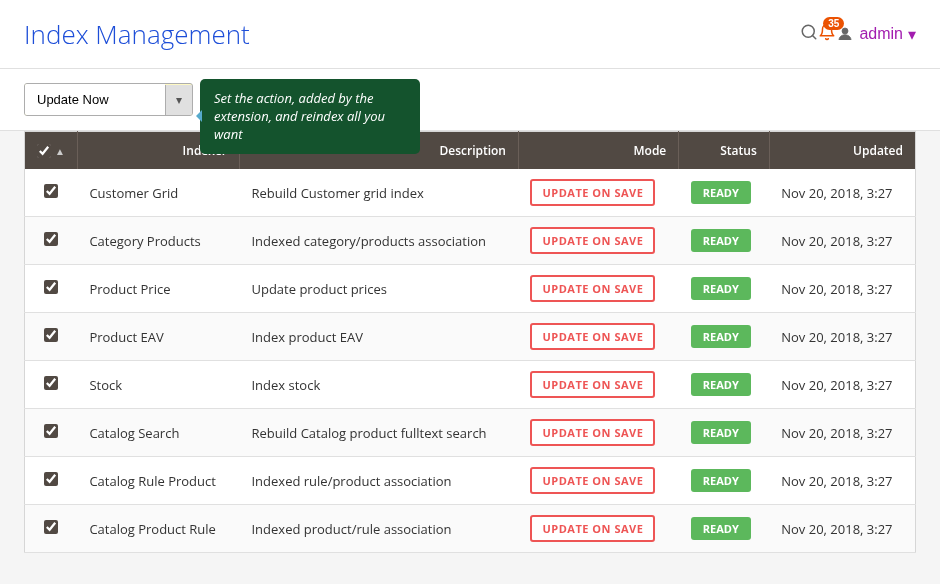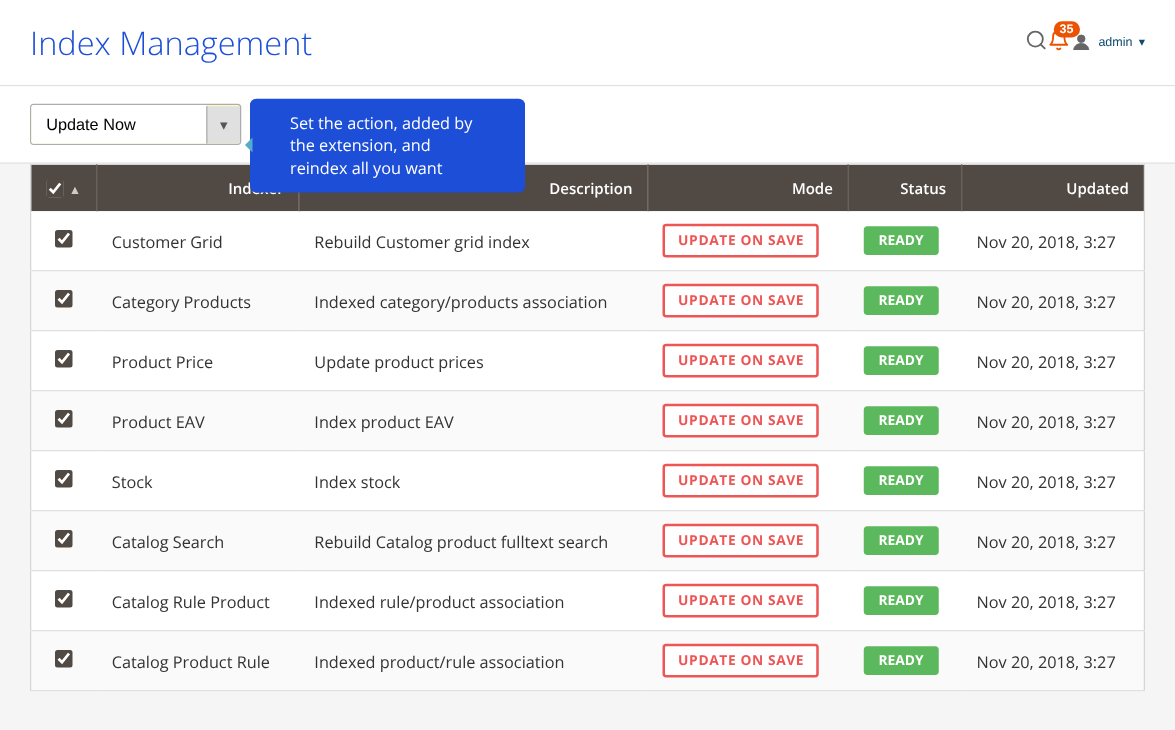--- a/index.html
+++ b/index.html
@@ -50,22 +50,22 @@
       min-width: 18px;
       text-align: center;
     }
     .user-btn {
       background: none;
       border: none;
       cursor: pointer;
       display: flex;
       align-items: center;
       gap: 5px;
-      font-size: 10px;
-      color: #0c4a6e;
+      font-size: 16px;
+      color: #a21caf;
     }
 
     .toolbar {
       padding: 14px 24px;
       background: #fff;
       border-bottom: 1px solid #e0e0e0;
       position: relative;
     }
     .action-select-wrap {
       display: inline-flex;
@@ -93,28 +93,29 @@
       cursor: pointer;
       border-left: 1px solid #adadad;
       font-size: 12px;
       color: #555;
     }
 
     .tooltip-bubble {
       position: absolute;
       left: 200px;
       top: 10px;
-      background: #1d4ed8;
+      background: #14532d;
       color: #fff;
-      padding: 10px 32px;
+      padding: 10px 14px;
       border-radius: 5px;
       font-size: 13px;
       max-width: 220px;
       line-height: 1.4;
       z-index: 10;
+      font-style: italic;
     }
     .tooltip-bubble::before {
       content: '';
       position: absolute;
       left: -10px;
       top: 50%;
       transform: translateY(-50%);
       border: 6px solid transparent;
       border-right-color: #56aacc;
     }

